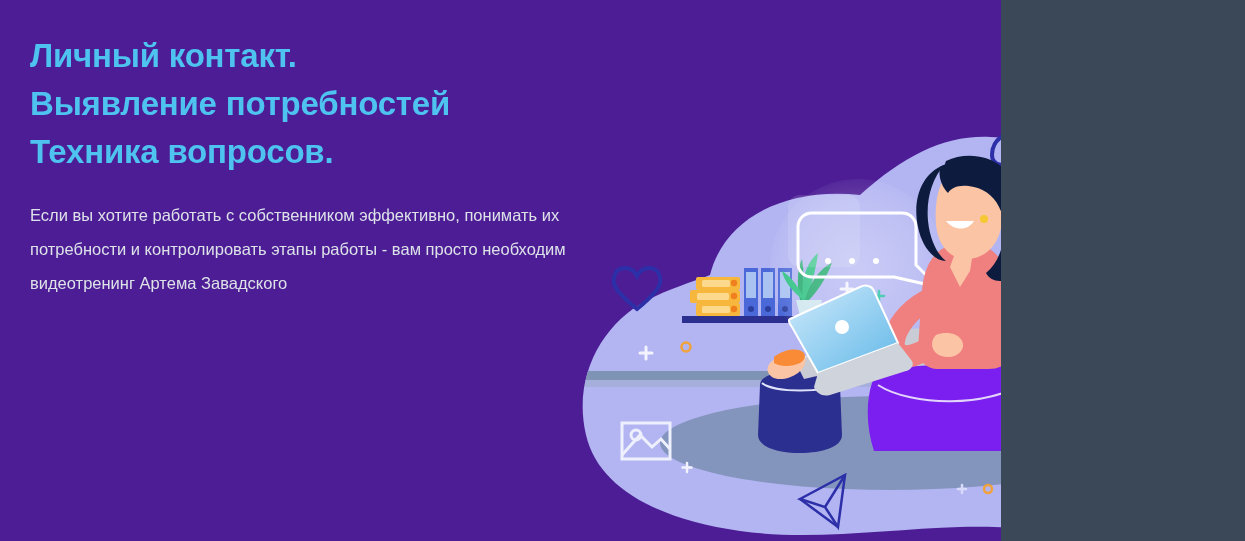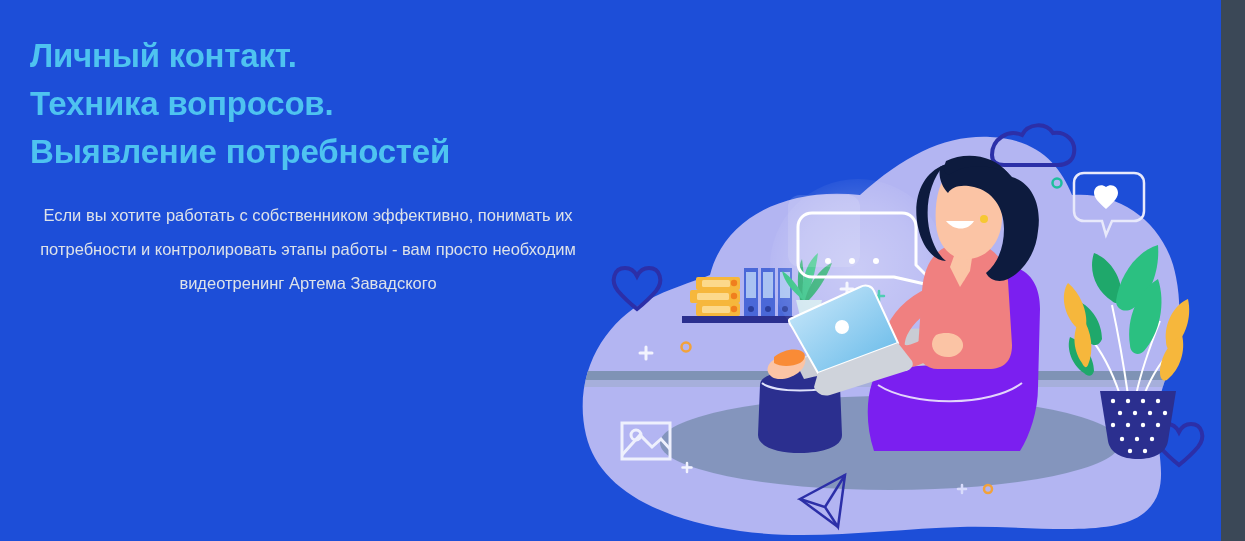--- a/index.html
+++ b/index.html
@@ -12,23 +12,23 @@
     width: 1245px;
     height: 541px;
     background: #3b4857;
     font-family: "Liberation Sans", "DejaVu Sans", sans-serif;
     overflow: hidden;
     position: relative;
   }
 
   #hero {
     position: relative;
-    width: 1221px;
+    width: 1001px;
     height: 541px;
-    background: #1d4ed8;
+    background: #4c1d95;
     overflow: hidden;
   }
 
   
   #copy {
     position: absolute;
     left: 30px;
     top: 32px;
     width: 560px;
     z-index: 5;
@@ -54,21 +54,21 @@
   #speaker .sp-label { margin-right: 6px; }
 
   .para {
     color: #dde2e9;
     font-size: 16.5px;
     line-height: 34px;
     font-weight: 400;
     margin: 0 0 30px 0;
     max-width: 556px;
   }
-  .para:last-child { margin-bottom: 0; text-align: center; }
+  .para:last-child { margin-bottom: 0; }
 
   
   #illustration {
     position: absolute;
     left: 560px;
     top: 95px;
     width: 685px;
     height: 446px;
     z-index: 2;
   }
@@ -76,22 +76,22 @@
 </style>
 </head>
 <body>
 
 <div id="hero">
 
   <div id="copy">
 
     <h1 id="title">
       <span class="tline">Личный контакт.</span>
+      <span class="tline">Выявление потребностей</span>
       <span class="tline">Техника вопросов.</span>
-      <span class="tline">Выявление потребностей</span>
     </h1>
 
 
     <p class="para">Если вы хотите работать с собственником эффективно, понимать их потребности и контролировать этапы работы - вам просто необходим видеотренинг Артема Завадского</p>
   </div>
 
   <div id="illustration">
     <svg viewBox="0 0 685 446" xmlns="http://www.w3.org/2000/svg" aria-hidden="true">
       <defs>
         <clipPath id="blobClip">

